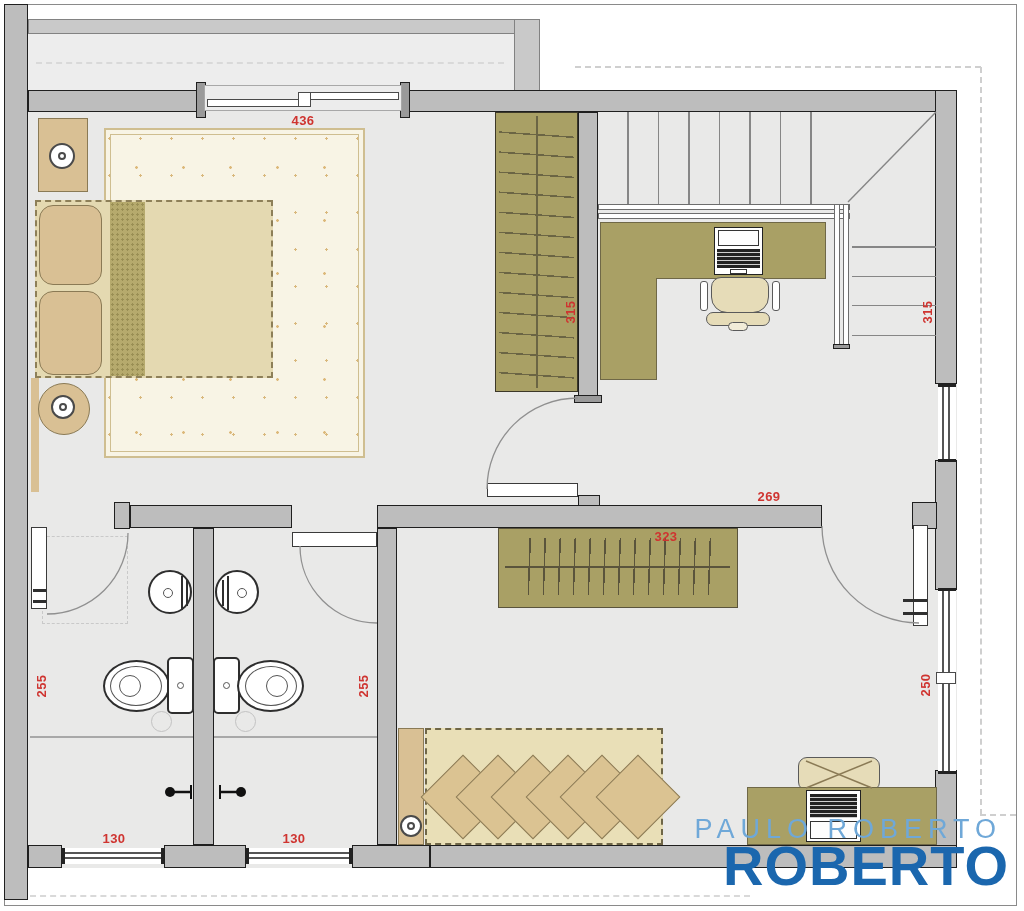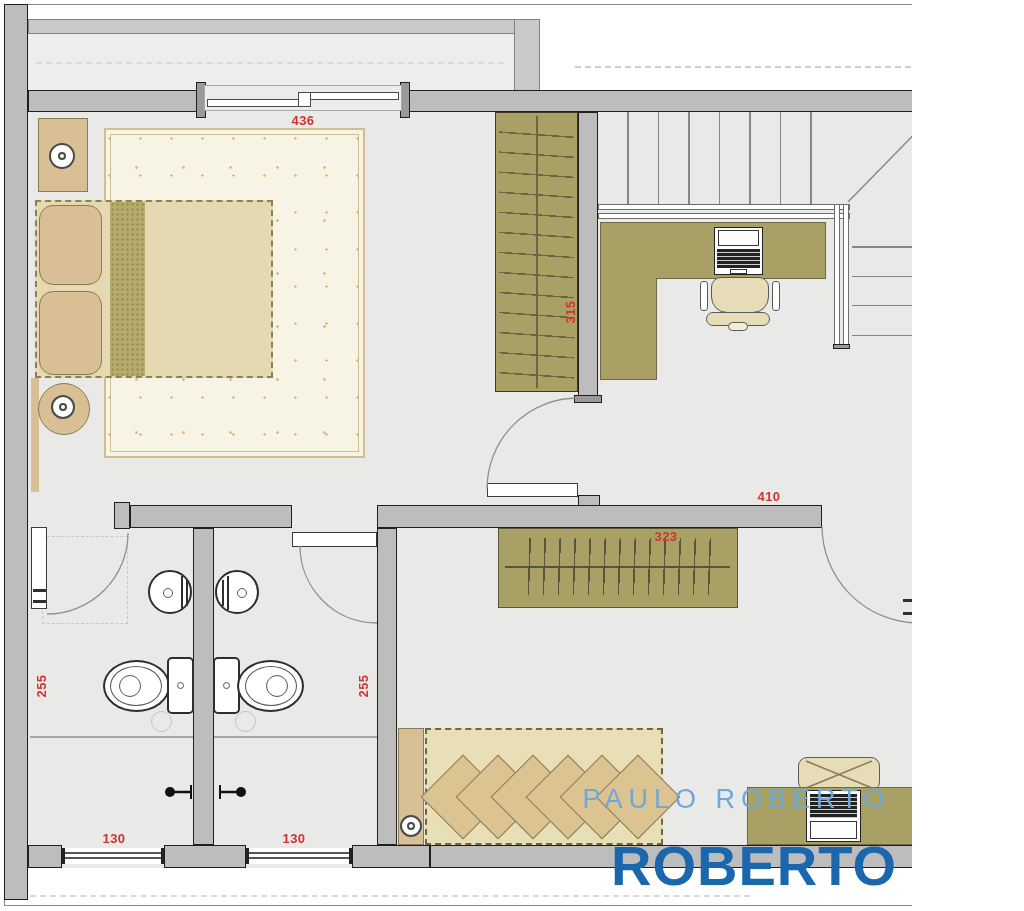--- a/index.html
+++ b/index.html
@@ -1,16 +1,16 @@
 <!DOCTYPE html>
 <html><head>
 <meta charset="utf-8">
 <style>
   html,body{margin:0;padding:0;background:#fff;}
-  .plan{position:relative;width:912px;height:911px;background:#ffffff;overflow:hidden;
+  .plan{position:relative;width:1024px;height:911px;background:#ffffff;overflow:hidden;
         font-family:"Liberation Sans",sans-serif;}
   .abs{position:absolute;box-sizing:border-box;}
   
   .frame{border:1px solid #8a8a8a;}
   .floor{background:#e9e9e8;}
   .terrace{background:#ededed;}
   .parapet{background:#c9c9c9;border:1px solid #828282;}
   .wall{background:#bdbdbd;border:1.5px solid #1f1f1f;}
   .cap{background:#9a9a9a;border:1px solid #1f1f1f;}
   .dash-v{border-left:2px dashed #cfcfcf;}
@@ -58,21 +58,21 @@
   .seat{background:#e6dcb8;border:1.5px solid #5a5a5a;}
   .arm{background:#fff;border:1px solid #5a5a5a;border-radius:3px;}
   .laptop{background:#fff;border:1.5px solid #222;}
   .lscreen{background:#fdfdfd;border:1.5px solid #333;}
   .lkeys{background:#222;background-image:repeating-linear-gradient(to bottom,transparent 0 3px,#cfcfcf 3px 4px);}
   
   .dim{position:absolute;font-size:13px;font-weight:700;color:#cf3430;
        transform:translate(-50%,-50%);white-space:nowrap;letter-spacing:.5px;}
   .dim.v{transform:translate(-50%,-50%) rotate(-90deg);}
   
-  .wm1{position:absolute;right:22px;top:784px;font-size:27px;font-weight:500;letter-spacing:6px;
+  .wm1{position:absolute;right:22px;top:814px;font-size:27px;font-weight:500;letter-spacing:6px;
        color:#6fa8d8;white-space:nowrap;}
   .wm2{position:absolute;right:15px;top:838px;font-size:56px;font-weight:800;letter-spacing:1px;
        color:#1b67ae;white-space:nowrap;line-height:1;}
   svg.overlay{position:absolute;left:0;top:0;pointer-events:none;}
 </style>
 </head>
 <body>
 
 <div class="plan">
 
@@ -261,21 +261,21 @@
     </g>
     <g stroke="#8a7a55" stroke-width="1.5">
       <line x1="806" y1="761" x2="872" y2="788"></line>
       <line x1="806" y1="788" x2="872" y2="761"></line>
     </g>
   </svg>
 
   <span class="dim" style="left:303px;top:120px;">436</span>
   <span class="dim v" style="left:570px;top:312px;">315</span>
   <span class="dim v" style="left:927px;top:312px;">315</span>
-  <span class="dim" style="left:769px;top:496px;">410</span>
+  <span class="dim" style="left:769px;top:496px;">269</span>
   <span class="dim" style="left:666px;top:536px;">323</span>
   <span class="dim v" style="left:41px;top:686px;">255</span>
   <span class="dim v" style="left:363px;top:686px;">255</span>
   <span class="dim v" style="left:925px;top:685px;">250</span>
   <span class="dim" style="left:114px;top:838px;">130</span>
   <span class="dim" style="left:294px;top:838px;">130</span>
 
   <div class="wm1">PAULO ROBERTO</div>
   <div class="wm2">ROBERTO</div>
 

